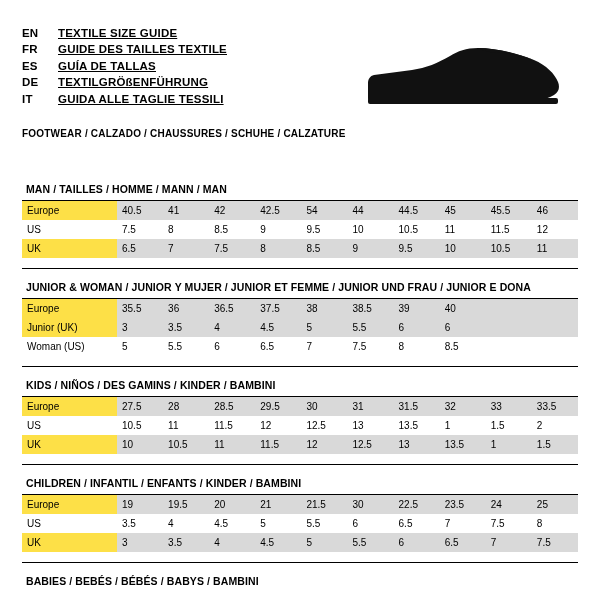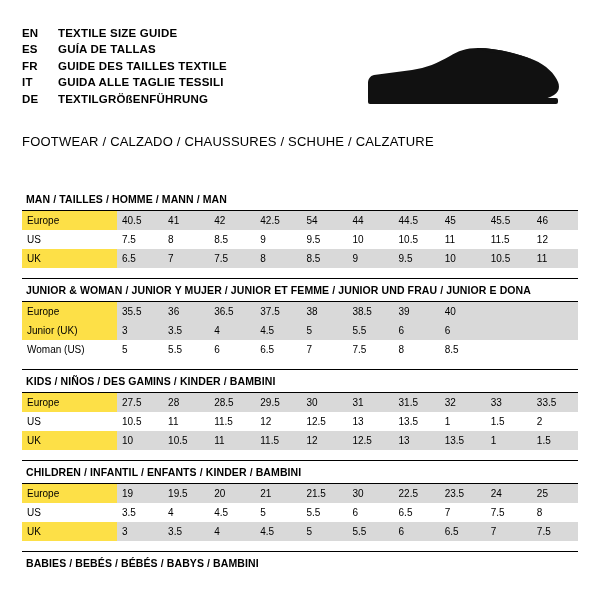--- a/index.html
+++ b/index.html
@@ -35,39 +35,39 @@
   .lang-row { display: table-row; }
   .lang-code, .lang-title {
     display: table-cell;
     font-size: 11.5px;
     line-height: 16.4px;
     font-weight: bold;
     letter-spacing: 0.2px;
     white-space: nowrap;
   }
   .lang-code { width: 34px; }
-  .lang-title { padding-left: 2px; }
+  .lang-title { padding-left: 2px; text-decoration: underline; }
 
   .shoe-wrap {
     width: 196px;
     height: 86px;
     margin-right: 16px;
     margin-top: 10px;
   }
   .shoe-wrap svg { display: block; }
 
   .footwear-line {
-    margin-top: 20px;
-    font-size: 13px;
-    font-weight: normal;
+    margin-top: 14px;
+    font-size: 10px;
+    font-weight: bold;
     letter-spacing: 0.2px;
   }
 
   
-  .section { margin-top: 5px; }
+  .section { margin-top: 12px; }
   .section.first { margin-top: 44px; }
 
   .section-title {
     font-size: 10.5px;
     font-weight: bold;
     padding: 0 0 5px 4px;
     letter-spacing: 0.1px;
   }
   .rule {
     height: 1px;
@@ -102,34 +102,34 @@
 
 <div class="page">
 
   <div class="header">
     <div class="lang-list">
       <div class="lang-row">
         <span class="lang-code">EN</span>
         <span class="lang-title">TEXTILE SIZE GUIDE</span>
       </div>
       <div class="lang-row">
+        <span class="lang-code">FR</span>
+        <span class="lang-title">GUIDE DES TAILLES TEXTILE</span>
+      </div>
+      <div class="lang-row">
         <span class="lang-code">ES</span>
         <span class="lang-title">GUÍA DE TALLAS</span>
       </div>
       <div class="lang-row">
-        <span class="lang-code">FR</span>
-        <span class="lang-title">GUIDE DES TAILLES TEXTILE</span>
+        <span class="lang-code">DE</span>
+        <span class="lang-title">TEXTILGRÖßENFÜHRUNG</span>
       </div>
       <div class="lang-row">
         <span class="lang-code">IT</span>
         <span class="lang-title">GUIDA ALLE TAGLIE TESSILI</span>
-      </div>
-      <div class="lang-row">
-        <span class="lang-code">DE</span>
-        <span class="lang-title">TEXTILGRÖßENFÜHRUNG</span>
       </div>
     </div>
 
     <div class="shoe-wrap">
       <svg viewBox="0 0 196 86" width="196" height="86" aria-hidden="true">
         <path fill="#111111" d="M168 32 C150 25 130 20 112 20 C100 20 92 23 84 28 C72 35 60 40 46 42 L8 47 C4 48 2 51 2 55 L2 70 C2 73 4 75 7 75 L150 75 C166 75 180 72 188 67 C193 64 194 59 192 54 C189 46 180 37 168 32 Z"></path>
         <path fill="#111111" d="M112 20 C128 20 150 25 168 32 C156 28 140 25 124 24 C118 23 114 21 112 20 Z"></path>
         <rect x="2" y="70" width="190" height="6" rx="2" fill="#111111"></rect>
       </svg>
     </div>

